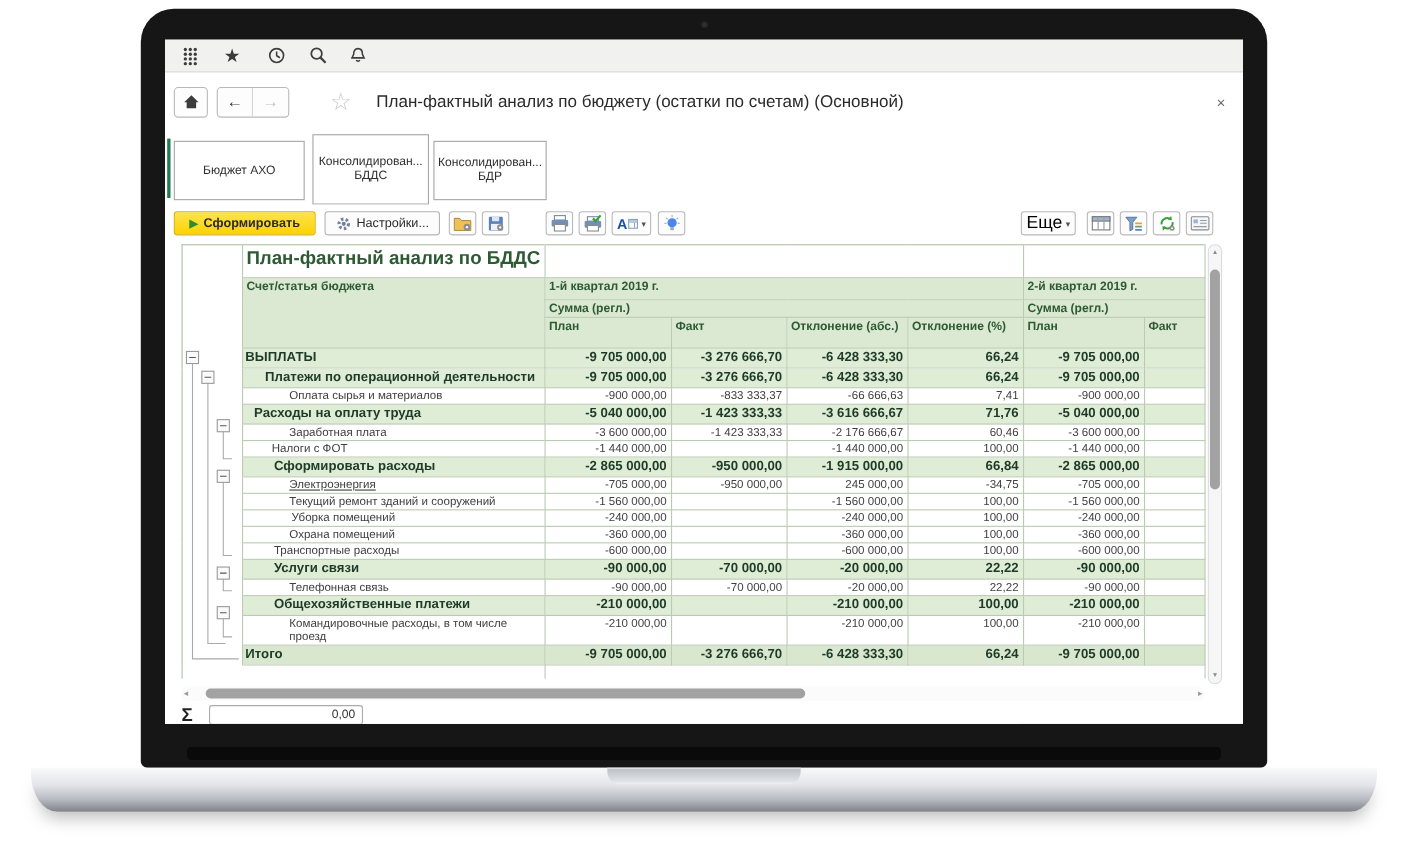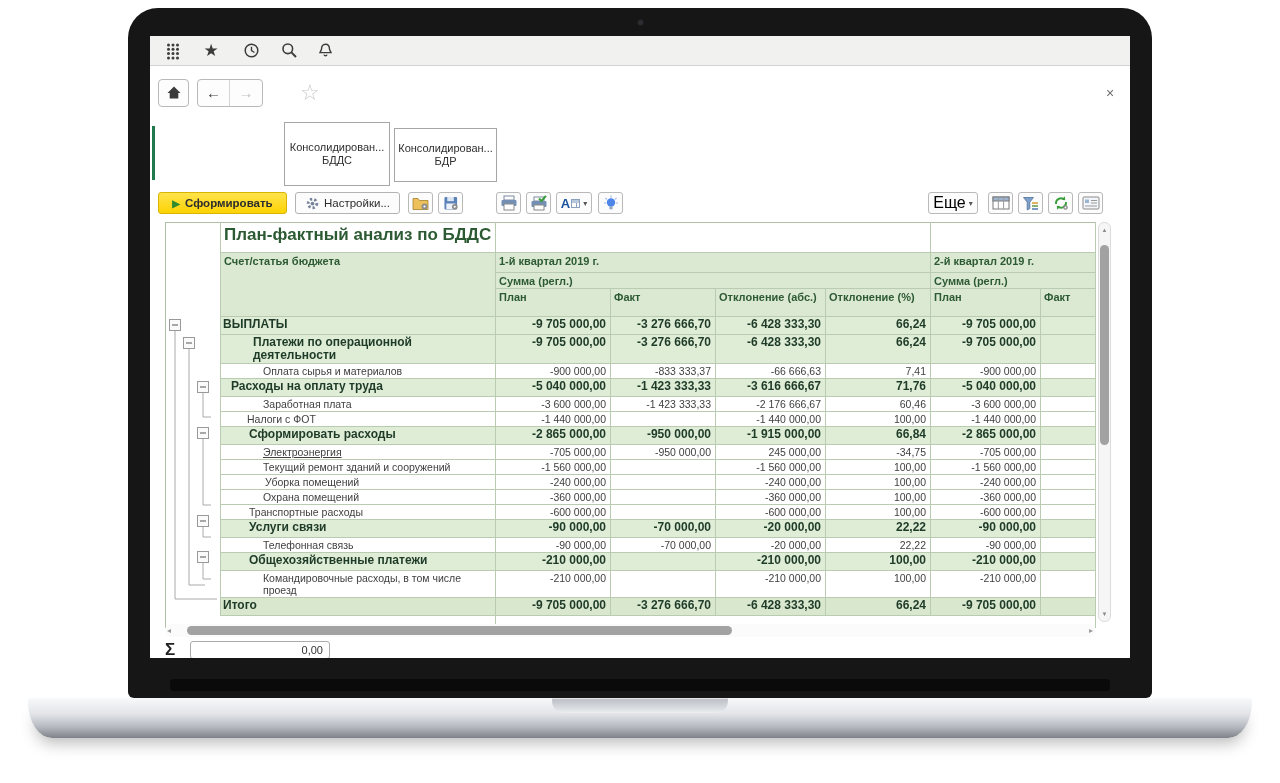--- a/index.html
+++ b/index.html
@@ -168,25 +168,30 @@
         <div class="btn-box home-btn">
           <svg width="16" height="15" viewBox="0 0 16 15">
             <path d="M8 1.5 1.5 8h2.2v5.5h8.6V8h2.2z" fill="#3c3c3c"></path>
           </svg>
         </div>
         <div class="btn-box nav-group">
           <span class="nav-half nav-back">←</span>
           <span class="nav-half nav-fwd">→</span>
         </div>
         <span class="fav-star">☆</span>
+        <span class="win-title">План-фактный анализ по бюджету (остатки по счетам) (Основной)</span>
         <span class="close-x">×</span>
       </div>
 
       <div class="tabs-area">
         <div class="tab-accent"></div>
+        <div class="tab tab1">
+          <span>Бюджет АХО</span>
+          <span></span>
+        </div>
         <div class="tab tab2">
           <span>Консолидирован...</span>
           <span>БДДС</span>
         </div>
         <div class="tab tab3">
           <span>Консолидирован...</span>
           <span>БДР</span>
         </div>
       </div>
 
@@ -335,21 +340,21 @@
                 <td class="name-cell" style="padding-left: 2px;">ВЫПЛАТЫ</td>
                 <td class="num-cell">-9 705 000,00</td>
                 <td class="num-cell">-3 276 666,70</td>
                 <td class="num-cell">-6 428 333,30</td>
                 <td class="num-cell">66,24</td>
                 <td class="num-cell">-9 705 000,00</td>
                 <td class="num-cell"></td>
               </tr>
               <tr class="row-g">
                 <td class="gut"></td>
-                <td class="name-cell" style="padding-left: 32px;">Платежи по операционной деятельности</td>
+                <td class="name-cell" style="padding-left: 20px;">Платежи по операционной деятельности</td>
                 <td class="num-cell">-9 705 000,00</td>
                 <td class="num-cell">-3 276 666,70</td>
                 <td class="num-cell">-6 428 333,30</td>
                 <td class="num-cell">66,24</td>
                 <td class="num-cell">-9 705 000,00</td>
                 <td class="num-cell"></td>
               </tr>
               <tr class="row-l">
                 <td class="gut"></td>
                 <td class="name-cell" style="padding-left: 42px;">Оплата сырья и материалов</td>

